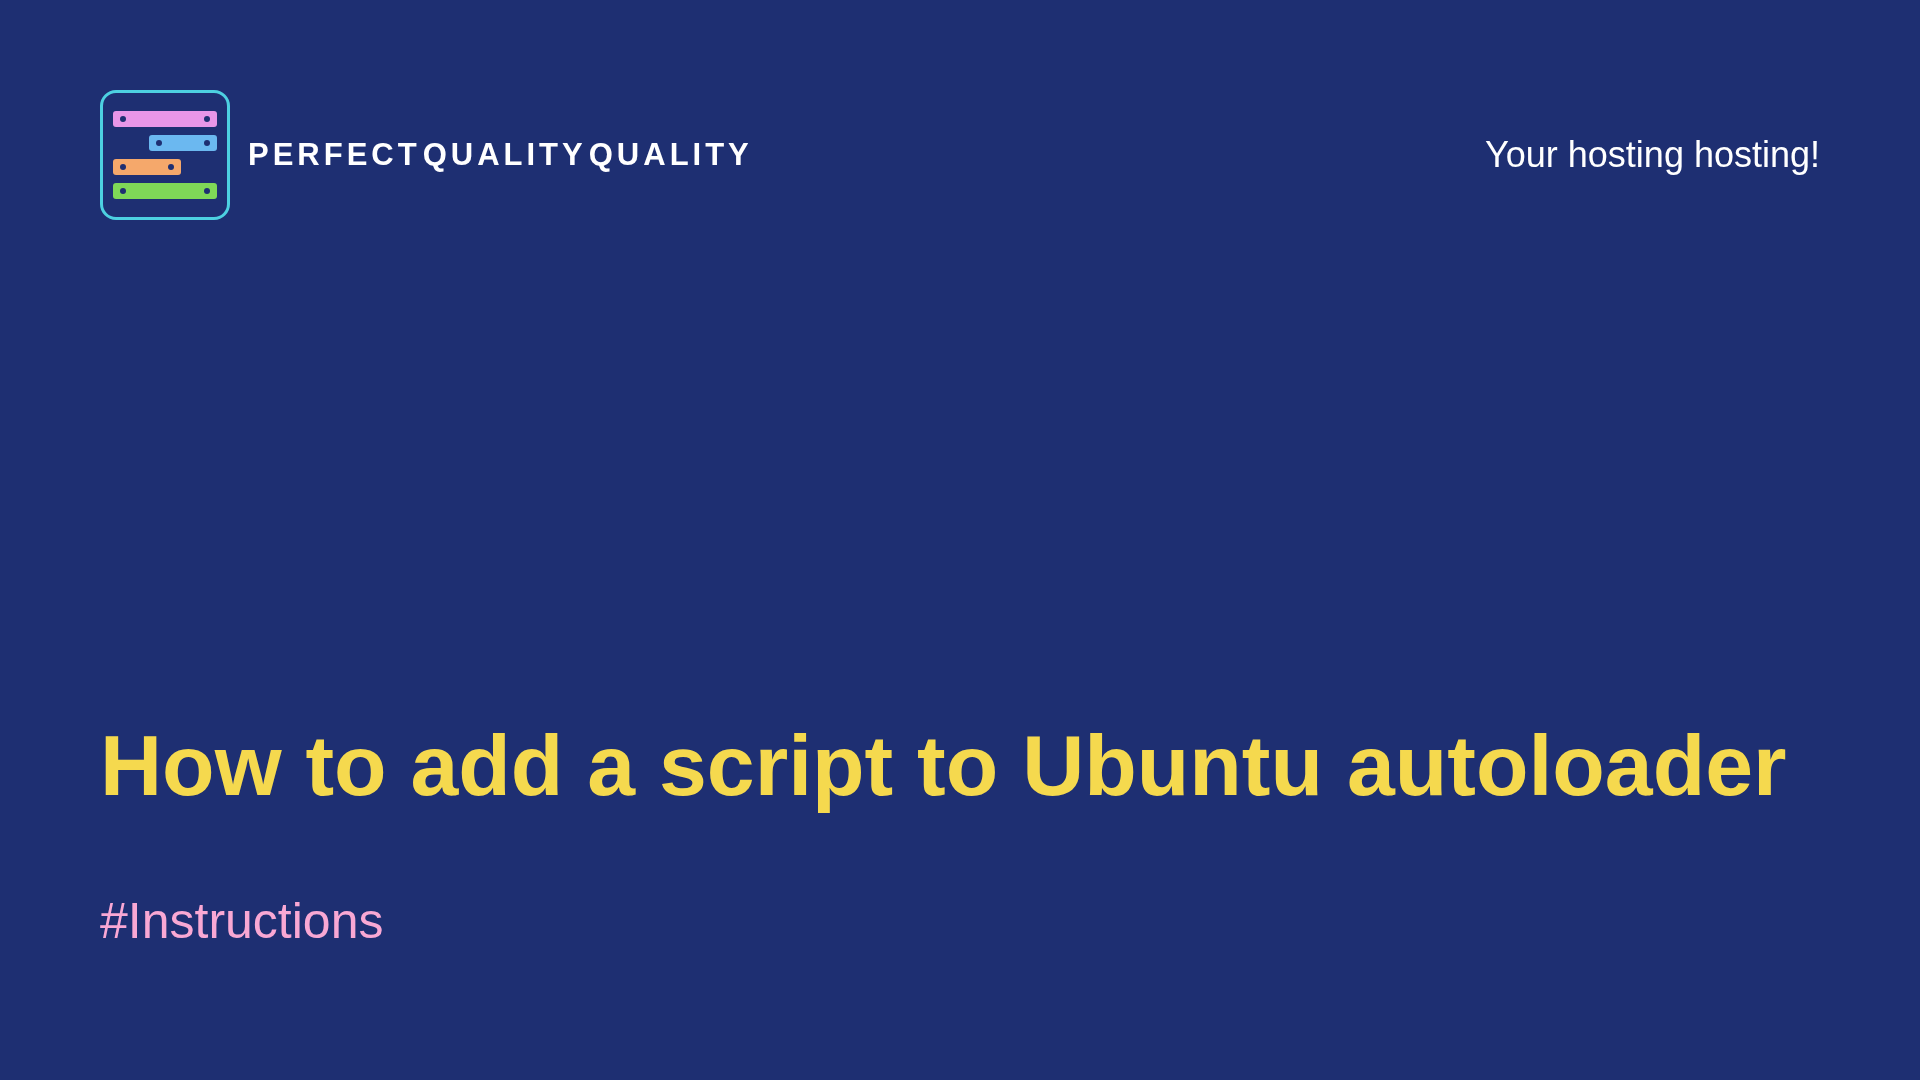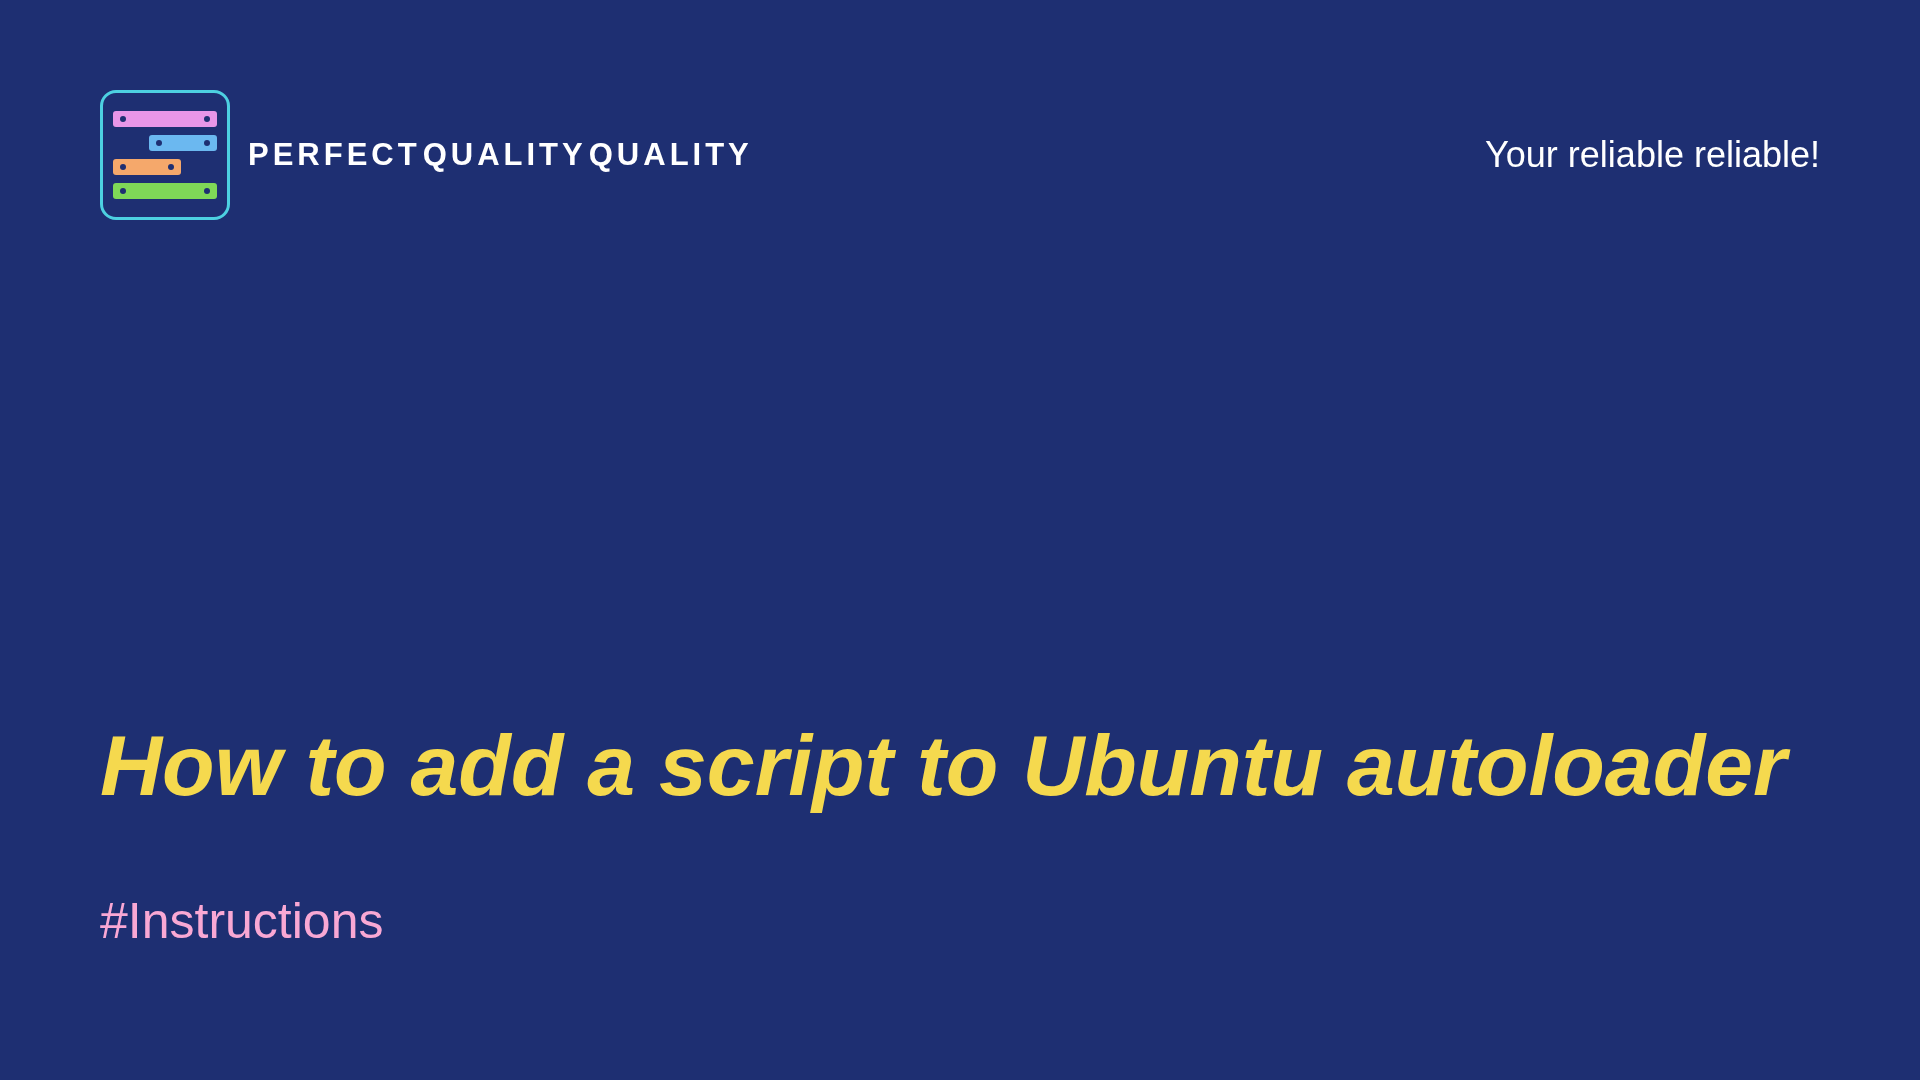--- a/index.html
+++ b/index.html
@@ -105,21 +105,20 @@
       padding: 0 100px;
       position: absolute;
       bottom: 130px;
     }
     .title {
       color: #f5d94e;
       font-size: 86px;
       font-weight: 900;
       line-height: 1.2;
       margin-bottom: 75px;
-      font-style: italic;
     }
     .category {
       color: #f9a8d4;
       font-size: 50px;
       font-weight: 400;
     }
   </style>
 </head>
 <body>
 
@@ -138,19 +137,19 @@
       <div class="bar-row">
         <div class="server-bar bar-green"></div>
       </div>
     </div>
     <div class="logo-text">
       <div class="logo-line">PERFECT</div>
       <div class="logo-line">QUALITY</div>
       <div class="logo-line">QUALITY</div>
     </div>
   </div>
-  <div class="tagline">Your reliable reliable!</div>
+  <div class="tagline">Your hosting hosting!</div>
 </div>
 
 <div class="content">
   <h1 class="title">How to add a script to Ubuntu autoloader</h1>
   <div class="category">#Instructions</div>
 </div>
 
 </body></html>

